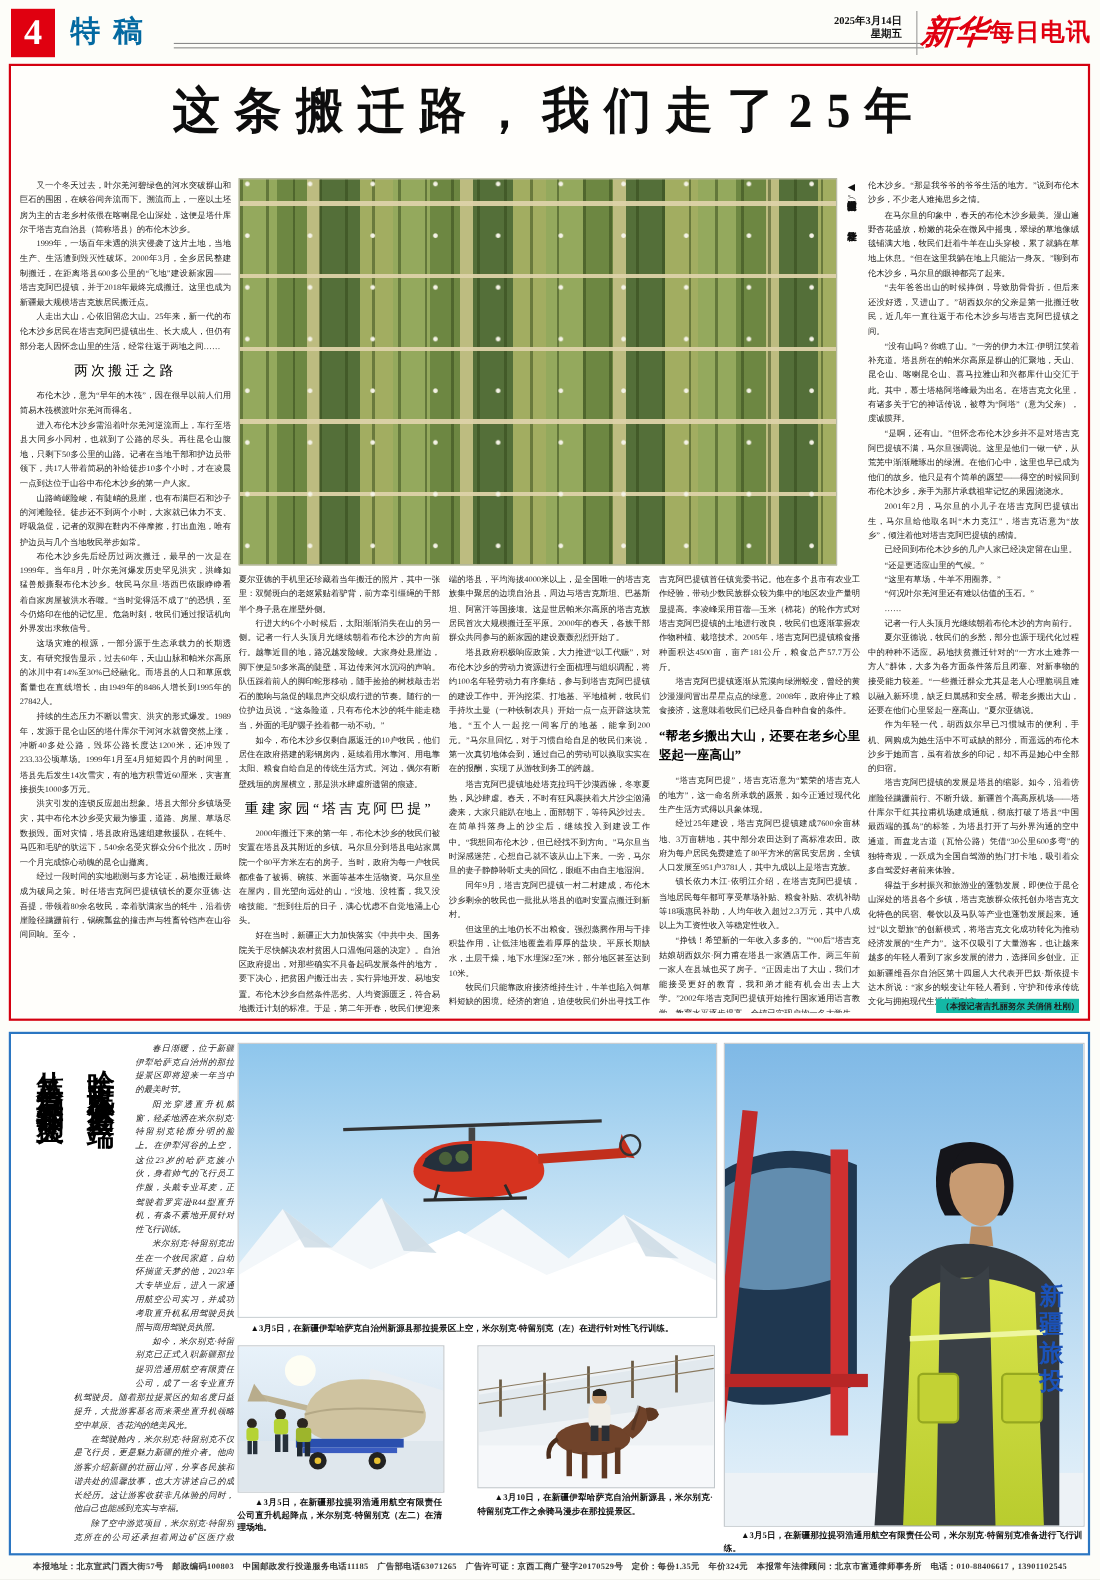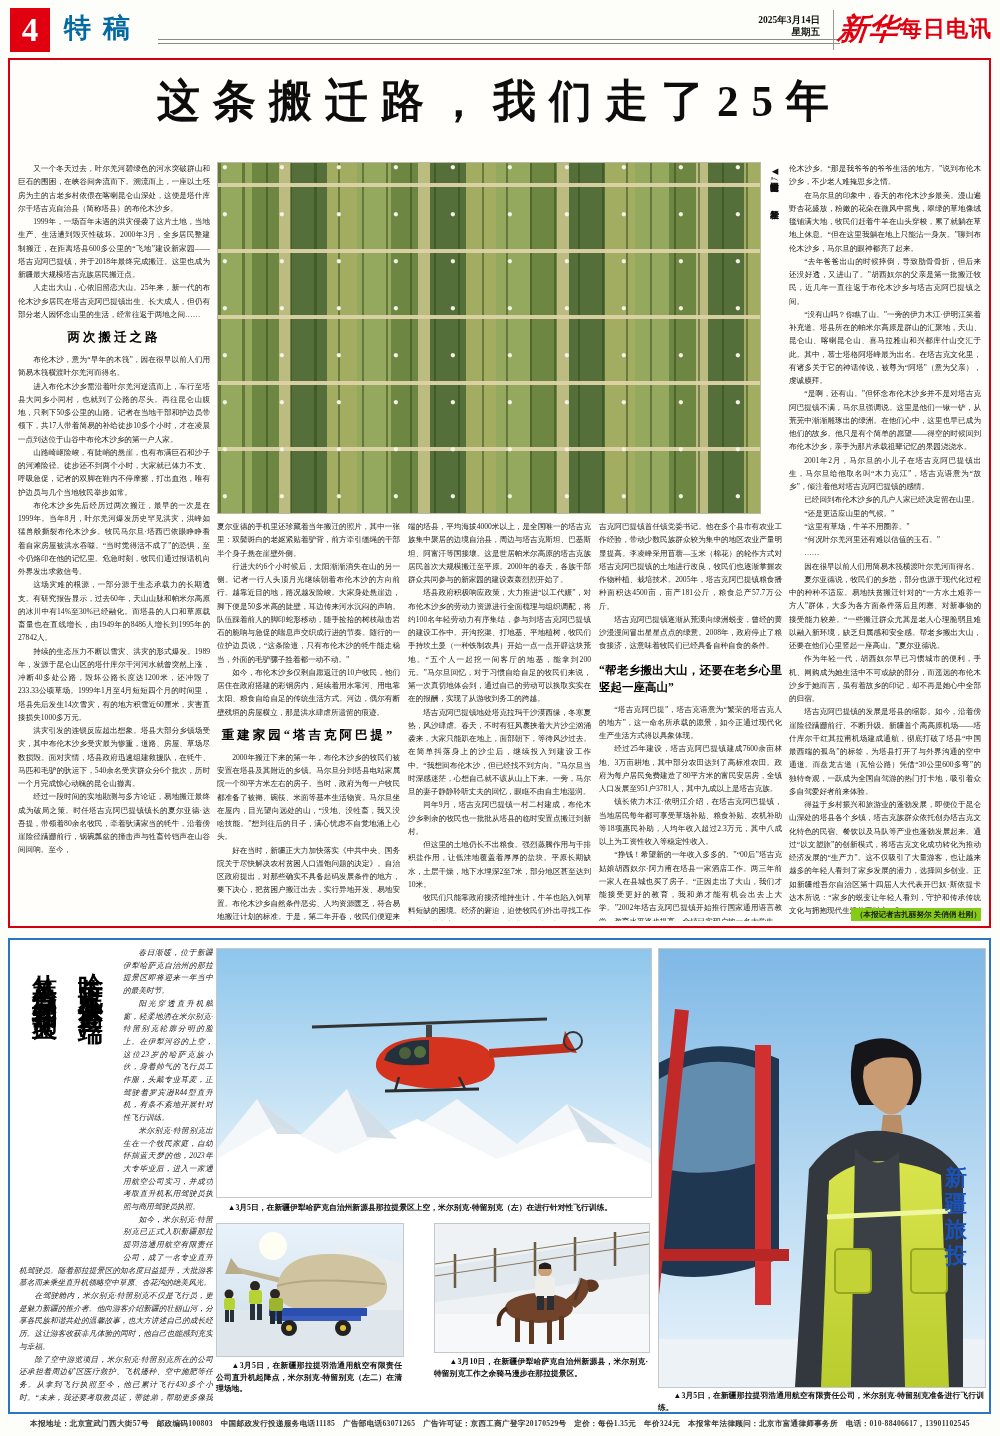--- a/index.html
+++ b/index.html
@@ -41,33 +41,33 @@
       linear-gradient(180deg, #c9c49a 0 26px, rgba(0,0,0,0) 26px);
     background-size:57px 47px, auto, auto, auto, auto;}
   .vcap{width:17px;margin-left:4px;writing-mode:vertical-rl;font-size:8.6px;line-height:15px;color:#111;padding-top:4px;}
   .vcap .credit{font-weight:bold;margin-top:16px;}
   .mid-cols{display:flex;gap:8px;margin-top:6px;flex:1;min-height:0;}
   .mid-cols .col{flex:1;height:100%;}
 
   .blk{margin:0;}
   .blk-p{text-indent:2em;}
   .blk-pc{text-indent:0;}
-  .blk-h{font-size:12.5px;font-weight:bold;text-align:center;letter-spacing:3px;margin:9px 0 8px;line-height:15px;color:#000;}
+  .blk-h{font-size:12.5px;font-weight:normal;text-align:center;letter-spacing:3px;margin:9px 0 8px;line-height:15px;color:#000;}
   .blk-hq{font-size:11.5px;font-weight:bold;margin:9px 0 7px;line-height:17px;color:#000;}
   .blk-bl{text-align:right;font-weight:bold;}
-  .colE .blk-bl{position:absolute;right:0;bottom:0;background:#84cc16;padding-left:5px;}
+  .colE .blk-bl{position:absolute;right:0;bottom:0;background:#14b8a6;padding-left:5px;}
 
   
   .feature-box{position:absolute;left:8px;top:938px;width:979px;height:472px;border:2.5px solid #2b76c2;background:#fff;}
   .feature-left{position:absolute;left:9px;top:7px;width:194px;bottom:7px;overflow:hidden;
                 font-style:italic;font-size:7.7px;line-height:12.7px;text-align:justify;color:#222;}
   .v-headline{float:left;width:90px;height:300px;margin:6px 10px 4px 4px;writing-mode:vertical-rl;
               font-style:normal;font-size:25px;font-weight:bold;letter-spacing:5px;line-height:46px;color:#000;}
   .v-headline span{display:block;}
-  .feature-left .blk-p{text-indent:2em;}
+  .feature-left .blk-p{text-indent:2em;margin-left:48px;}
 
   .fphoto{position:absolute;border:1px solid #c2c8cc;overflow:hidden;}
   .photo-big{left:206px;top:8px;width:434px;height:248px;}
   .photo-covered{left:206px;top:283px;width:186px;height:132px;}
   .photo-horse{left:424px;top:283px;width:214px;height:128px;}
   .photo-man{left:648px;top:8px;width:326px;height:438px;}
   .fcap{position:absolute;font-size:7.8px;font-weight:bold;line-height:11.5px;color:#111;text-align:justify;}
   .cap-big{left:206px;top:262px;width:434px;text-indent:1.5em;}
   .cap-covered{left:206px;top:420px;width:186px;text-indent:2em;}
   .cap-horse{left:424px;top:416px;width:214px;text-indent:2em;}
@@ -154,21 +154,21 @@
           <div class="blk blk-p">在马尔旦的印象中，春天的布伦木沙乡最美。漫山遍野杏花盛放，粉嫩的花朵在微风中摇曳，翠绿的草地像绒毯铺满大地，牧民们赶着牛羊在山头穿梭，累了就躺在草地上休息。“但在这里我躺在地上只能沾一身灰。”聊到布伦木沙乡，马尔旦的眼神都亮了起来。</div>
           <div class="blk blk-p">“去年爸爸出山的时候摔倒，导致肋骨骨折，但后来还没好透，又进山了。”胡西奴尔的父亲是第一批搬迁牧民，近几年一直往返于布伦木沙乡与塔吉克阿巴提镇之间。</div>
           <div class="blk blk-p">“没有山吗？你瞧了山。”一旁的伊力木江·伊明江笑着补充道。塔县所在的帕米尔高原是群山的汇聚地，天山、昆仑山、喀喇昆仑山、喜马拉雅山和兴都库什山交汇于此。其中，慕士塔格阿塔峰最为出名。在塔吉克文化里，有诸多关于它的神话传说，被尊为“阿塔”（意为父亲），虔诚膜拜。</div>
           <div class="blk blk-p">“是啊，还有山。”但怀念布伦木沙乡并不是对塔吉克阿巴提镇不满，马尔旦强调说。这里是他们一锹一铲，从荒芜中渐渐雕琢出的绿洲。在他们心中，这里也早已成为他们的故乡。他只是有个简单的愿望——得空的时候回到布伦木沙乡，亲手为那片承载祖辈记忆的果园浇浇水。</div>
           <div class="blk blk-p">2001年2月，马尔旦的小儿子在塔吉克阿巴提镇出生，马尔旦给他取名叫“木力克江”，塔吉克语意为“故乡”，倾注着他对塔吉克阿巴提镇的感情。</div>
           <div class="blk blk-p">已经回到布伦木沙乡的几户人家已经决定留在山里。</div>
           <div class="blk blk-p">“还是更适应山里的气候。”</div>
           <div class="blk blk-p">“这里有草场，牛羊不用圈养。”</div>
           <div class="blk blk-p">“何况叶尔羌河里还有难以估值的玉石。”</div>
           <div class="blk blk-p">……</div>
-          <div class="blk blk-p">因在很早以前人们用简易木筏横渡叶尔羌河而得名。</div>
+          <div class="blk blk-p">记者一行人头顶月光继续朝着布伦木沙的方向前行。</div>
           <div class="blk blk-p">夏尔亚德说，牧民们的乡愁，部分也源于现代化过程中的种种不适应。易地扶贫搬迁针对的“一方水土难养一方人”群体，大多为各方面条件落后且闭塞、对新事物的接受能力较差。“一些搬迁群众尤其是老人心理脆弱且难以融入新环境，缺乏归属感和安全感。帮老乡搬出大山，还要在他们心里竖起一座高山。”夏尔亚德说。</div>
           <div class="blk blk-p">作为年轻一代，胡西奴尔早已习惯城市的便利，手机、网购成为她生活中不可或缺的部分，而遥远的布伦木沙乡于她而言，虽有着故乡的印记，却不再是她心中全部的归宿。</div>
           <div class="blk blk-p">塔吉克阿巴提镇的发展是塔县的缩影。如今，沿着傍崖险径蹒跚前行、不断升级。新疆首个高高原机场——塔什库尔干红其拉甫机场建成通航，彻底打破了塔县“中国最西端的孤岛”的标签，为塔县打开了与外界沟通的空中通道。而盘龙古道（瓦恰公路）凭借“30公里600多弯”的独特奇观，一跃成为全国自驾游的热门打卡地，吸引着众多自驾爱好者前来体验。</div>
           <div class="blk blk-p">得益于乡村振兴和旅游业的蓬勃发展，即便位于昆仑山深处的塔县各个乡镇，塔吉克族群众依托创办塔吉克文化特色的民宿、餐饮以及马队等产业也蓬勃发展起来。通过“以文塑旅”的创新模式，将塔吉克文化成功转化为推动经济发展的“生产力”。这不仅吸引了大量游客，也让越来越多的年轻人看到了家乡发展的潜力，选择回乡创业。正如新疆维吾尔自治区第十四届人大代表开巴奴·斯依提卡达木所说：“家乡的蜕变让年轻人看到，守护和传承传统文化与拥抱现代生活从不对立。”</div>
           <div class="blk blk-bl">（本报记者吉扎丽努尔  关俏俏  杜刚）</div>
         </div>
     </div>
   </section>
 
   <section class="feature-box">

